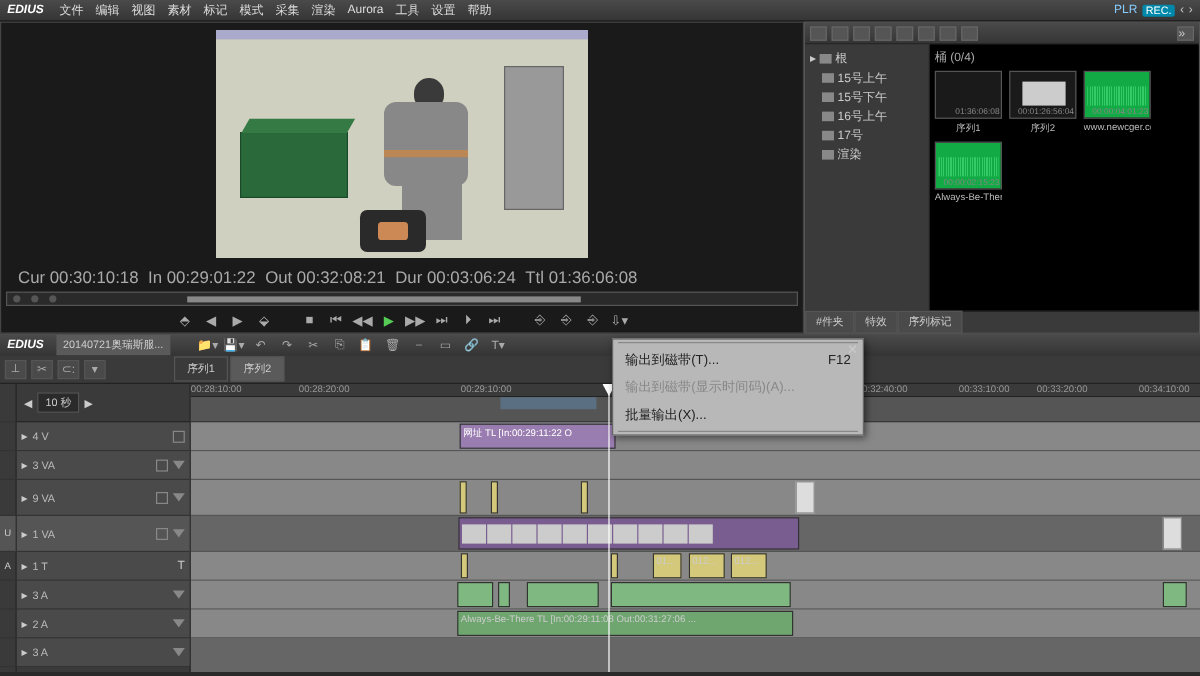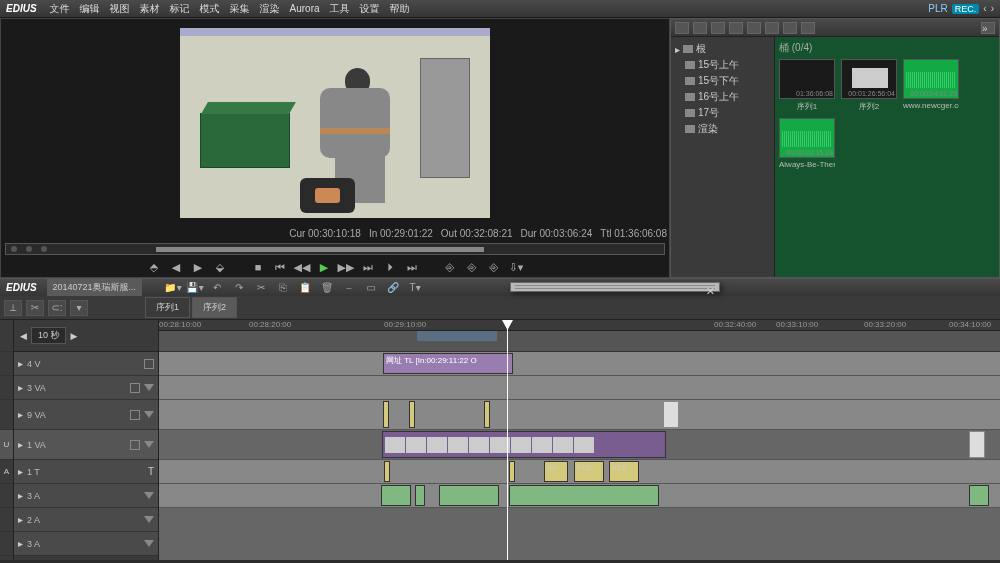--- a/index.html
+++ b/index.html
@@ -18,35 +18,35 @@
   .box { position:absolute; left:20px; top:85px; width:90px; height:55px; background:#2a6a3a; border:1px solid #1a4a2a; }
   .box::before { content:''; position:absolute; top:-12px; left:0; right:0; height:12px; background:#357a45; transform:skewX(-30deg); transform-origin:bottom; }
   .person { position:absolute; left:130px; top:40px; width:100px; height:140px; }
   .head { position:absolute; top:0; left:35px; width:25px; height:25px; background:#3a3a3a; border-radius:50% 50% 40% 40%; }
   .torso { position:absolute; top:20px; left:10px; width:70px; height:70px; background:#888; border-radius:10px; }
   .belt { position:absolute; top:60px; left:10px; width:70px; height:6px; background:#b85; }
   .legs { position:absolute; top:80px; left:25px; width:50px; height:55px; background:#888; }
   .tool { position:absolute; left:120px; top:150px; width:55px; height:35px; background:#2a2a2a; border-radius:6px; }
   .tool::after { content:''; position:absolute; top:10px; left:15px; width:25px; height:15px; background:#c85; border-radius:3px; }
   .cart { position:absolute; right:20px; top:30px; width:50px; height:120px; background:#999; border:1px solid #666; }
-  .vstat { display:flex; justify-content:flex-end; gap:8px; font-size:10px; color:#aaa; padding:2px; font-family:monospace;margin-left:12px; }
+  .vstat { display:flex; justify-content:flex-start; gap:8px; font-size:14px; color:#aaa; padding:2px; font-family:monospace;margin-left:12px; }
   .scrub { height:12px; background:#2a2a2a; border:1px solid #555; margin:2px 4px; position:relative; }
   .scrub .dot { position:absolute; top:2px; width:6px; height:6px; background:#555; border-radius:50%; }
   .scrub .bar { position:absolute; left:150px; right:180px; top:3px; height:5px; background:#888; }
   .xport { display:flex; justify-content:center; gap:4px; padding:2px; }
   .xport .btn { width:18px; height:16px; display:flex; align-items:center; justify-content:center; color:#aaa; cursor:pointer; font-size:11px; }
   .xport .btn.play { color:#5c5; }
   .side { width:330px; background:#3a3a3a; border:1px solid #555; display:flex; flex-direction:column; }
   .side .bar { height:18px; background:linear-gradient(#4a4a4a,#353535); display:flex; align-items:center; padding:0 4px; gap:4px; border-bottom:1px solid #222; }
   .side .bar span { width:14px; height:12px; background:#555; border:1px solid #666; }
   .panes { flex:1; display:flex; }
   .tree { width:104px; background:#3a3a3a; border-right:1px solid #222; padding:4px 2px; }
   .tree .node { padding:1px 2px; display:flex; align-items:center; gap:3px; color:#ccc; }
   .tree .ic { width:10px; height:8px; background:#888; display:inline-block; }
-  .bin { flex:1; background:#14532d; padding:4px; }
+  .bin { flex:1; background:#000000; padding:4px; }
   .bin .hdr { color:#aaa; margin-bottom:4px; }
   .thumbs { display:flex; flex-wrap:wrap; gap:6px; }
   .thumb { width:56px; }
   .thumb .img { width:56px; height:40px; background:#1a1a1a; border:1px solid #555; position:relative; font-size:7px; color:#888; display:flex; align-items:flex-end; justify-content:flex-end; padding:1px; }
   .thumb .img.car::before { content:''; position:absolute; top:8px; left:10px; width:36px; height:20px; background:#ccc; }
   .thumb .img.wave { background:linear-gradient(#1a4,#1a4); }
   .thumb .img.wave::before { content:''; position:absolute; top:12px; left:2px; right:2px; height:16px; background:repeating-linear-gradient(90deg,#3c6 0 1px,transparent 1px 2px); }
   .thumb .lbl { font-size:8px; color:#bbb; text-align:center; margin-top:2px; overflow:hidden; white-space:nowrap; }
   .tabs { height:18px; background:#3a3a3a; display:flex; align-items:center; border-top:1px solid #222; }
   .tabs .tab { padding:2px 8px; background:#4a4a4a; border:1px solid #555; font-size:9px; }
@@ -234,20 +234,25 @@
             </div>
           <div class="thumb">
               <div class="img wave">
                 <span>00:00:02:15:23</span>
               </div>
               <div class="lbl">Always-Be-There</div>
             </div>
         </div>
       </div>
     </div>
+    <div class="tabs">
+      <div class="tab">#件夹</div>
+      <div class="tab">特效</div>
+      <div class="tab">序列标记</div>
+    </div>
   </div>
 </div>
 
 <div class="tl-area">
   <div class="tl-top">
     <span class="logo2">EDIUS</span>
     <span class="proj">20140721奥瑞斯服...</span>
     <div style="width:20px"></div>
     <div class="tbtn">📁▾</div>
     <div class="tbtn">💾▾</div>
@@ -335,21 +340,21 @@
           <span class="nm">3 A</span>
           <span class="tri"></span>
         </div>
     </div>
     <div class="tl-content">
       <div class="ruler">
         <span class="tk" style="left:0">00:28:10:00</span>
         <span class="tk" style="left:90px">00:28:20:00</span>
         <span class="tk" style="left:225px">00:29:10:00</span>
         <span class="tk" style="left:555px">00:32:40:00</span>
-        <span class="tk" style="left:617px">00:33:10:00</span>
+        <span class="tk" style="left:640px">00:33:10:00</span>
         <span class="tk" style="left:705px">00:33:20:00</span>
         <span class="tk" style="left:790px">00:34:10:00</span>
       </div>
       <div class="ruler2">
           <div class="ioregion"></div>
         </div>
       <div class="playhead" style="left:348px"></div>
 
       <div class="lane">
         <div class="clip v" style="left:224px;width:130px"><span>网址  TL [In:00:29:11:22 O</span></div>
@@ -383,21 +388,36 @@
         <div class="clip t" style="left:415px;width:30px">012...</div>
         <div class="clip t" style="left:450px;width:30px">012...</div>
       </div>
       <div class="lane">
         <div class="clip a" style="left:222px;width:30px"></div>
         <div class="clip a" style="left:256px;width:10px"></div>
         <div class="clip a" style="left:280px;width:60px"></div>
         <div class="clip a" style="left:350px;width:150px"></div>
         <div class="clip a" style="left:810px;width:20px"></div>
       </div>
+      <div class="lane">
+        <div class="clip a2" style="left:222px;width:280px"><span>Always-Be-There  TL [In:00:29:11:08 Out:00:31:27:06 ...</span></div>
+      </div>
     </div>
   </div>
 </div>
 
 <div class="ctxmenu">
   <div class="closex">✕</div>
   <div class="sep"></div>
+  <div class="item">
+      <span>输出到磁带(T)...</span>
+      <span>F12</span>
+    </div>
+  <div class="item dis">
+      <span>输出到磁带(显示时间码)(A)...</span>
+      <span></span>
+    </div>
+  <div class="item">
+      <span>批量输出(X)...</span>
+      <span></span>
+    </div>
   <div class="sep"></div>
 </div>
 
 </body></html>

